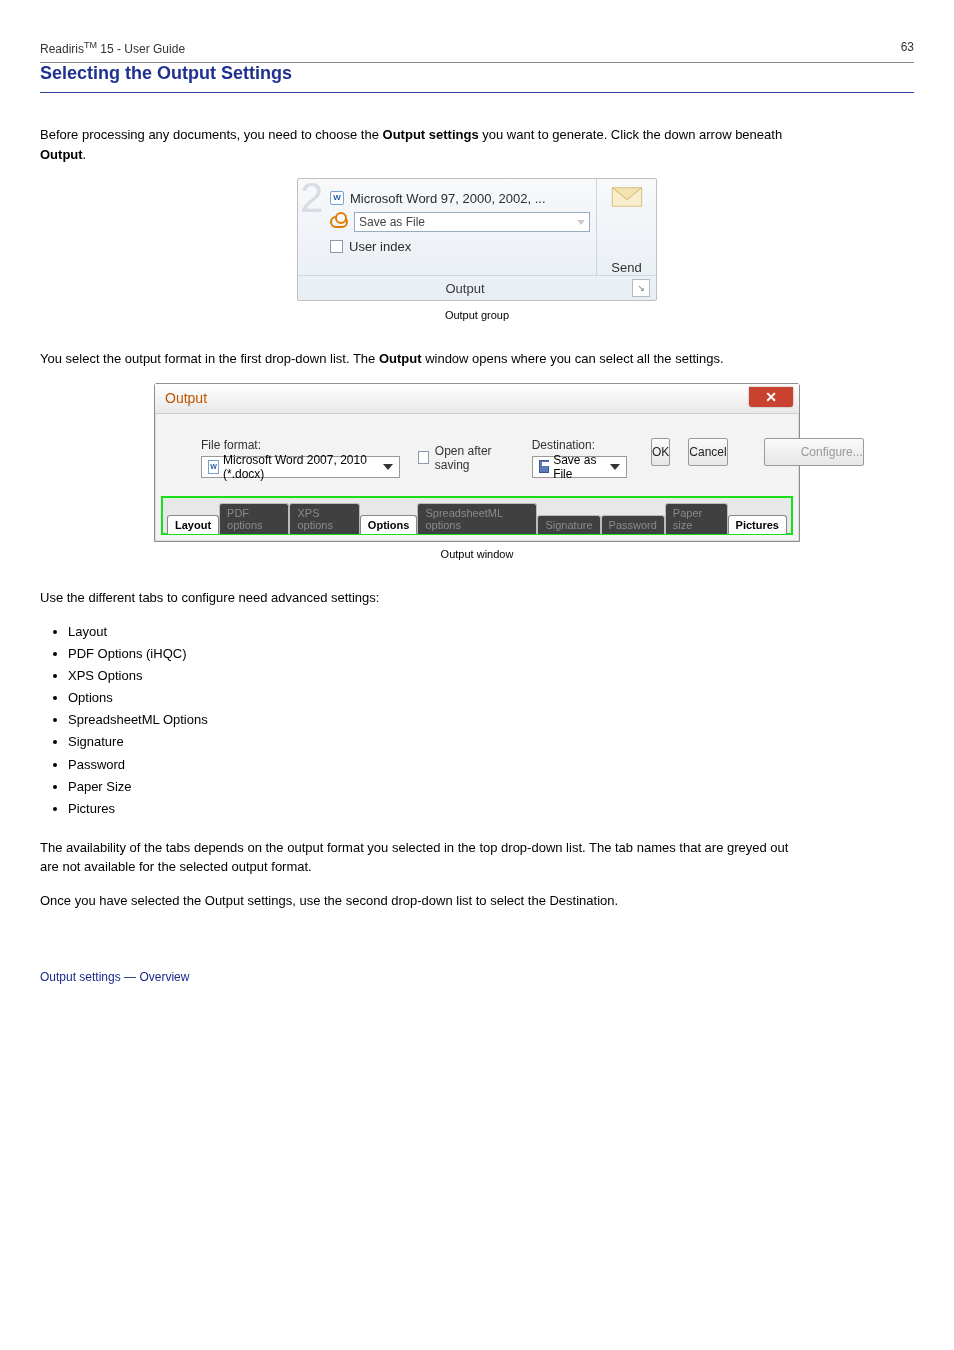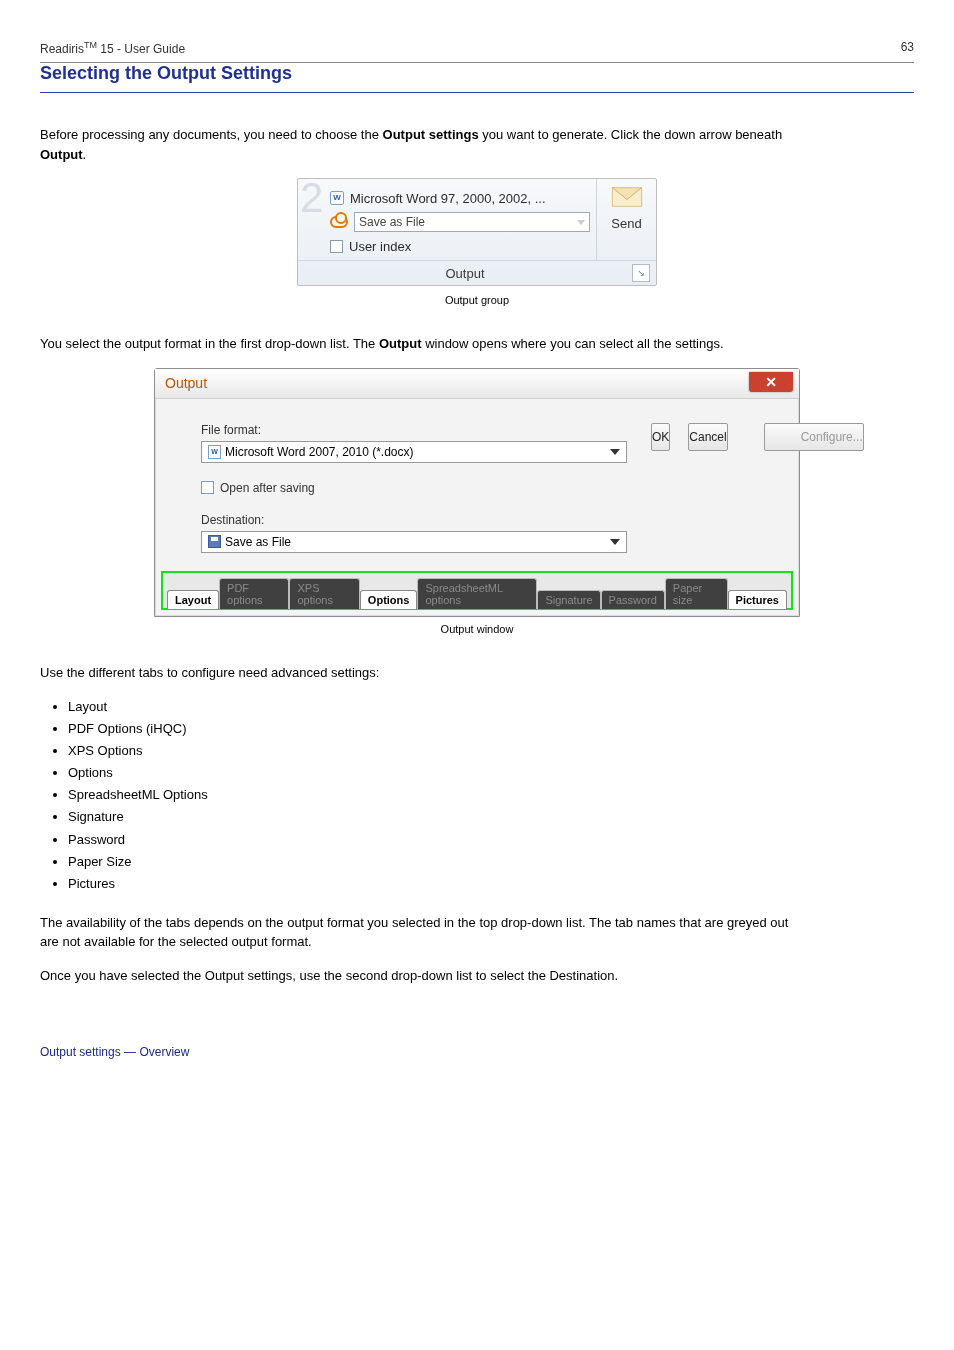--- a/index.html
+++ b/index.html
@@ -37,21 +37,21 @@
     width: 360px;
     margin: 0 auto 8px;
     border: 1px solid #bfbfbf;
     background: linear-gradient(#f7f9fb,#e8eef4);
     font-size: 13px;
     color: #2b2b2b;
     border-radius: 2px;
   }
   .ribbon-body { display: flex; }
   .ribbon-left { flex: 1; padding: 7px 6px 2px 8px; position: relative; }
-  .ribbon-right { width: 60px; border-left: 1px solid #cdd5dd; display: flex; flex-direction: column; align-items: center; padding-top: 6px; }
+  .ribbon-right { width: 60px; border-left: 1px solid #cdd5dd; display: flex; flex-direction: column; align-items: center; padding-top: 6px; gap: 44px; }
   .bignum {
     position: absolute; left: 2px; top: -2px;
     font-size: 42px; font-weight: 300; color: #d7dde3;
     line-height: 1; z-index: 0;
   }
   .row { display: flex; align-items: center; gap: 6px; height: 24px; position: relative; z-index: 1; }
   .row .spacer { width: 18px; }
   .row1 .word-icon { width:14px;height:14px;background:#fff;border:1px solid #7aa0d0;color:#2a5ca8;font-size:8px;text-align:center;line-height:12px;font-weight:bold;border-radius:2px;}
   .cloud-icon { width:18px;height:12px;border:2px solid #e27a00;border-radius:8px;position:relative;}
   .cloud-icon:before{content:"";position:absolute;top:-6px;left:3px;width:8px;height:8px;border:2px solid #e27a00;border-radius:50%;background:#f7f9fb;}
@@ -91,28 +91,28 @@
     border-bottom:1px solid #cfcfcf;
   }
   .dlg-close {
     width:44px;height:20px;background:#c8422f;border-radius:0 0 3px 3px;
     margin-right:6px;display:flex;align-items:center;justify-content:center;
     color:#fff;font-weight:bold;font-size:14px;
     position:relative;top:-1px;
     box-shadow:0 0 2px rgba(0,0,0,.4);
   }
   .dlg-body { display:flex; padding:24px 18px 18px 46px; gap:24px; }
-  .dlg-left { flex:1; display:flex; flex-direction:column; gap:18px; }
+  .dlg-left { flex:1; display:flex; flex-direction:row; gap:18px; }
   .dlg-label{font-size:12px;color:#333;margin-bottom:4px;}
   .dlg-combo {
     display:flex;align-items:center;gap:6px;
     background:#fff;border:1px solid #999;height:22px;padding:0 6px;
     justify-content:space-between;
   }
-  .dlg-combo .lead{display:flex;align-items:flex-start;gap:4px;}
+  .dlg-combo .lead{display:flex;align-items:center;gap:4px;}
   .dlg-combo .caret{width:0;height:0;border-left:5px solid transparent;border-right:5px solid transparent;border-top:6px solid #333;}
   .dlg-check { display:flex;align-items:center;gap:6px;color:#333;}
   .dlg-right{width:130px;display:flex;flex-direction:row;gap:18px;}
   .dlg-btn {
     height:28px;border:1px solid #9a9a9a;background:linear-gradient(#fafafa,#e6e6e6);
     font-size:12px;color:#222;display:flex;align-items:center;justify-content:center;
     border-radius:2px;
   }
   .dlg-btn.disabled{color:#9a9a9a;padding-left:36px;}
   .tab-strip{

